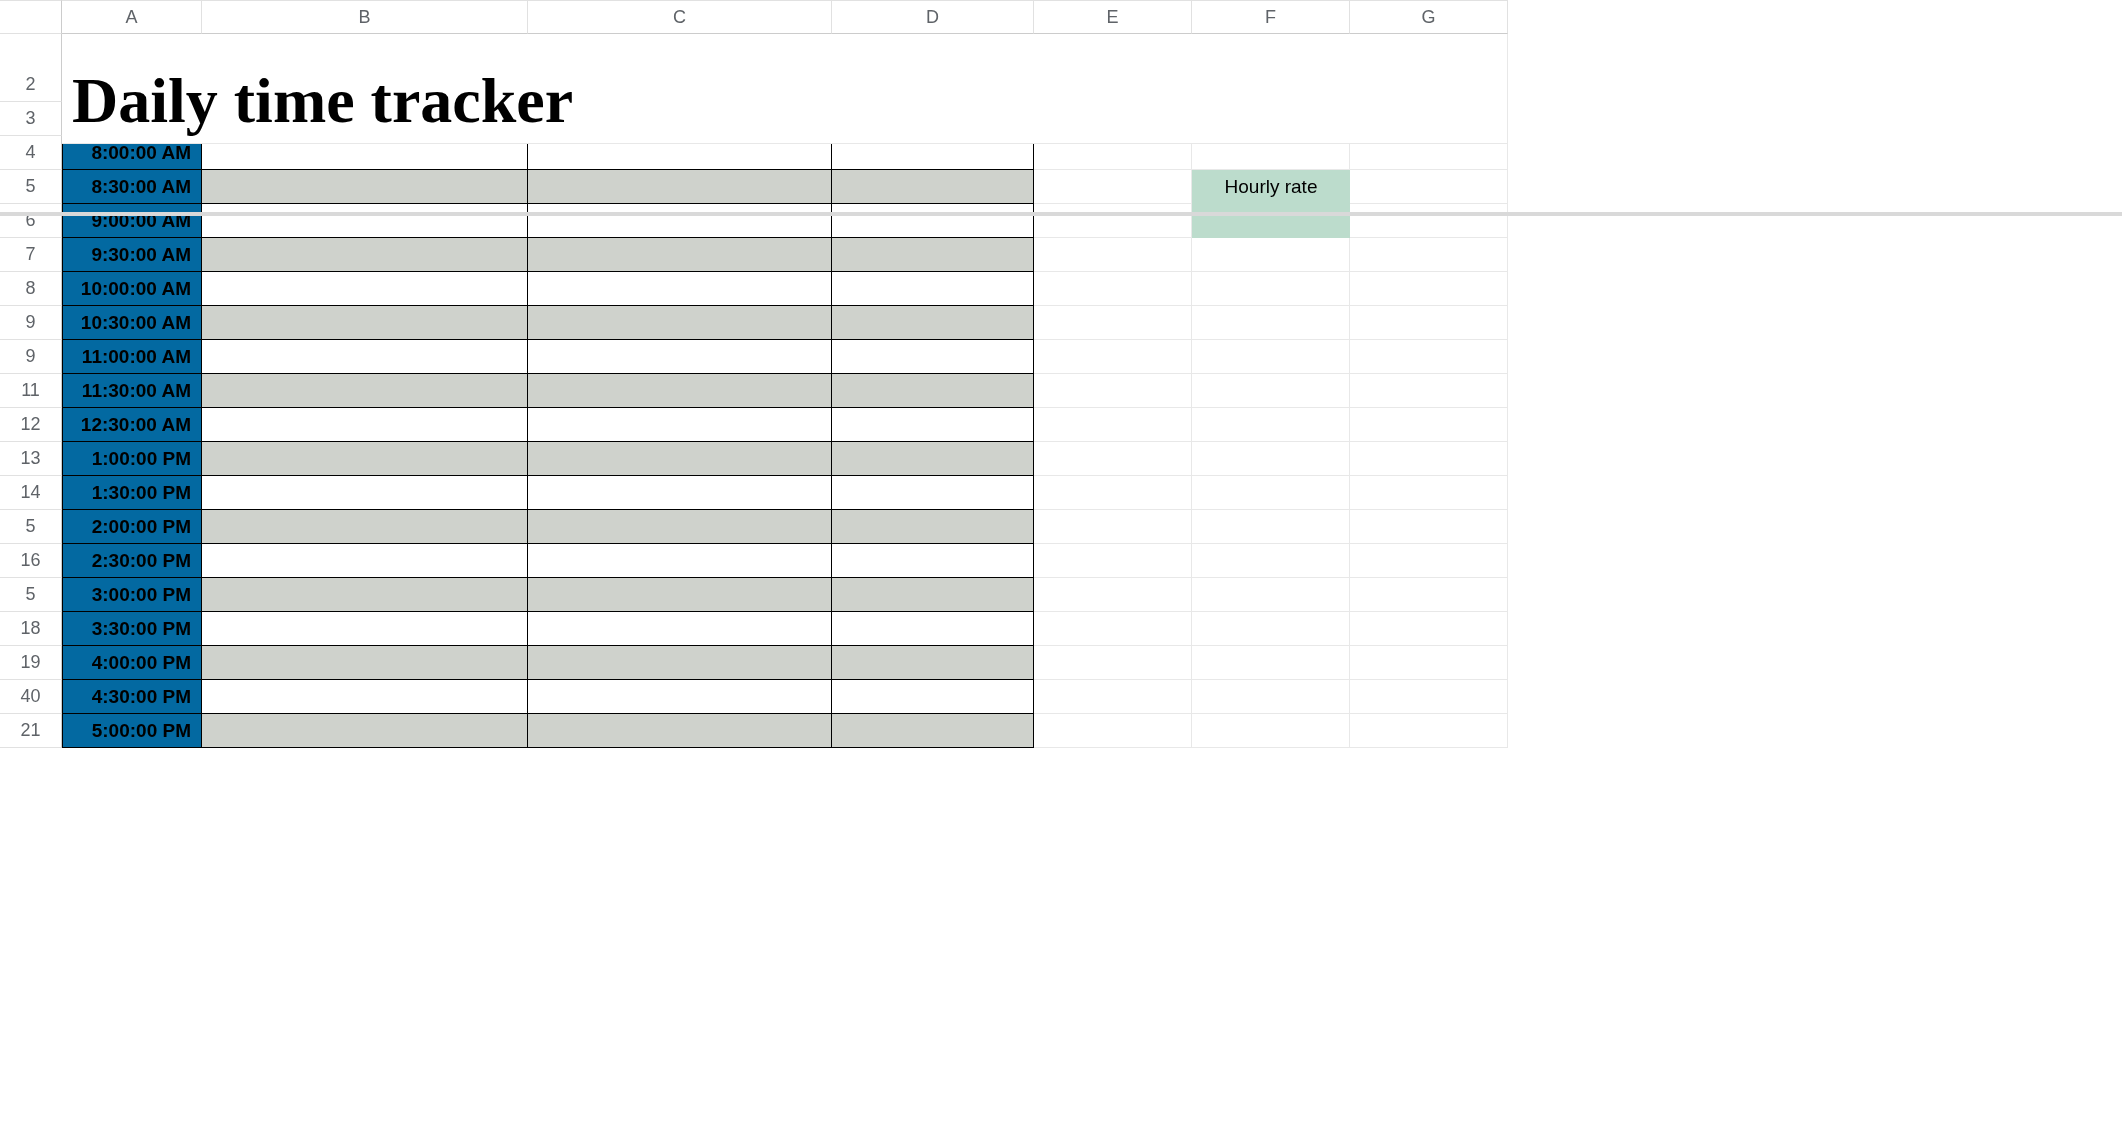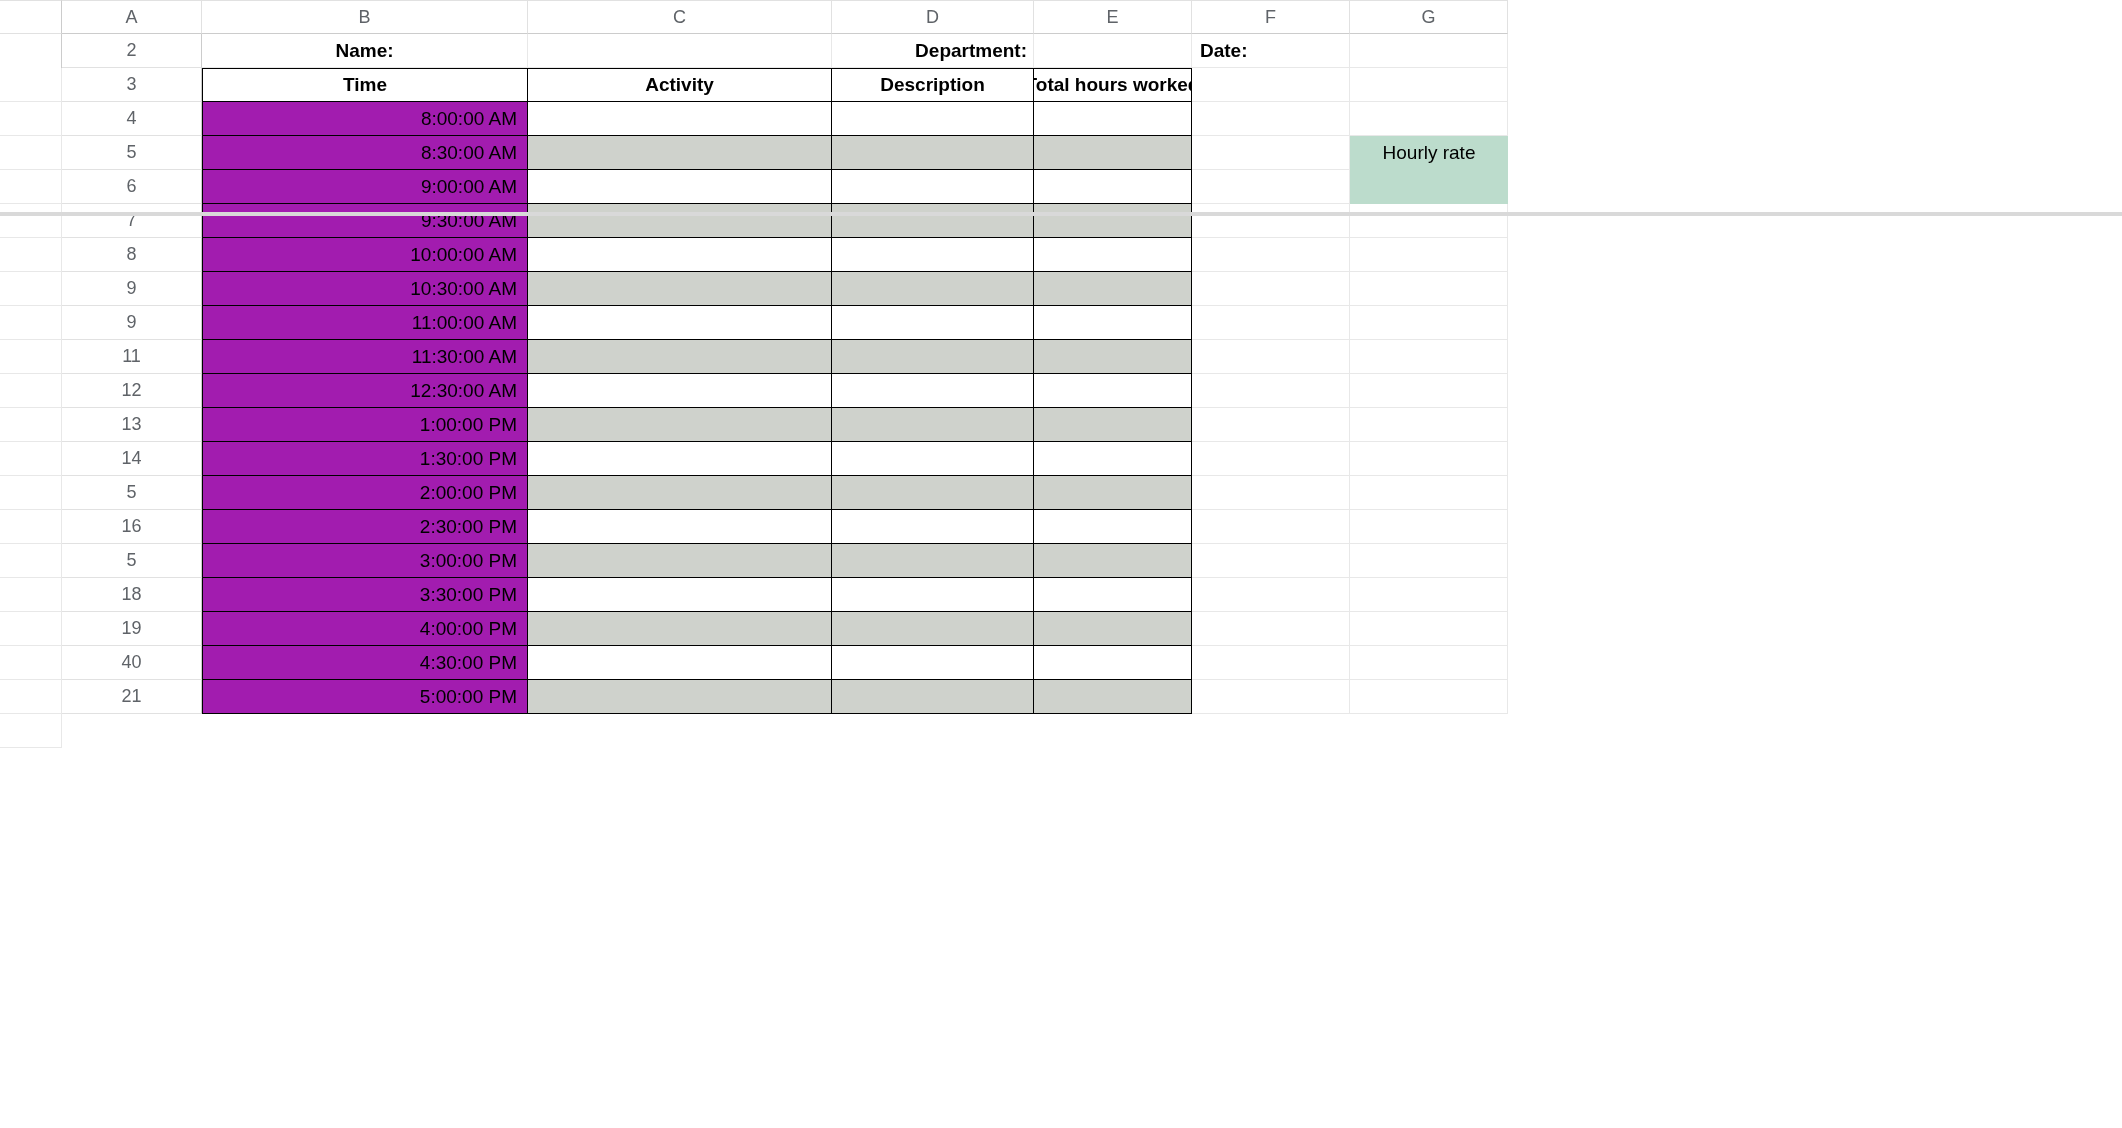--- a/index.html
+++ b/index.html
@@ -67,22 +67,22 @@
     border: 1px solid #000;
     font-weight: 700;
     justify-content: center;
     background: #fff;
   }
   .hdr + .hdr { border-left: none; }
 
   .time {
     border: 1px solid #000;
     border-top: none;
-    background: #a21caf;
-    font-weight: 400;
+    background: #0369a1;
+    font-weight: 700;
     justify-content: flex-end;
     padding-right: 10px;
   }
   .tcell {
     border: 1px solid #000;
     border-top: none;
     border-left: none;
     background: #fff;
   }
   .tcell.shade { background: #cfd2cc; }
@@ -116,20 +116,23 @@
   <div class="corner"></div>
   <div class="colhdr">A</div>
   <div class="colhdr">B</div>
   <div class="colhdr">C</div>
   <div class="colhdr">D</div>
   <div class="colhdr">E</div>
   <div class="colhdr">F</div>
   <div class="colhdr">G</div>
 
   <div class="rowhdr row1">1</div>
+  <div class="cell row1" style="grid-column: span 7; position: relative;">
+    <span class="title" style="left:10px; top:30px;">Daily time tracker</span>
+  </div>
 
   <div class="rowhdr">2</div>
   <div class="cell label-b">Name:</div>
   <div class="cell"></div>
   <div class="cell dept-label">Department:</div>
   <div class="cell"></div>
   <div class="cell date-label">Date:</div>
   <div class="cell"></div>
   <div class="cell"></div>
 

